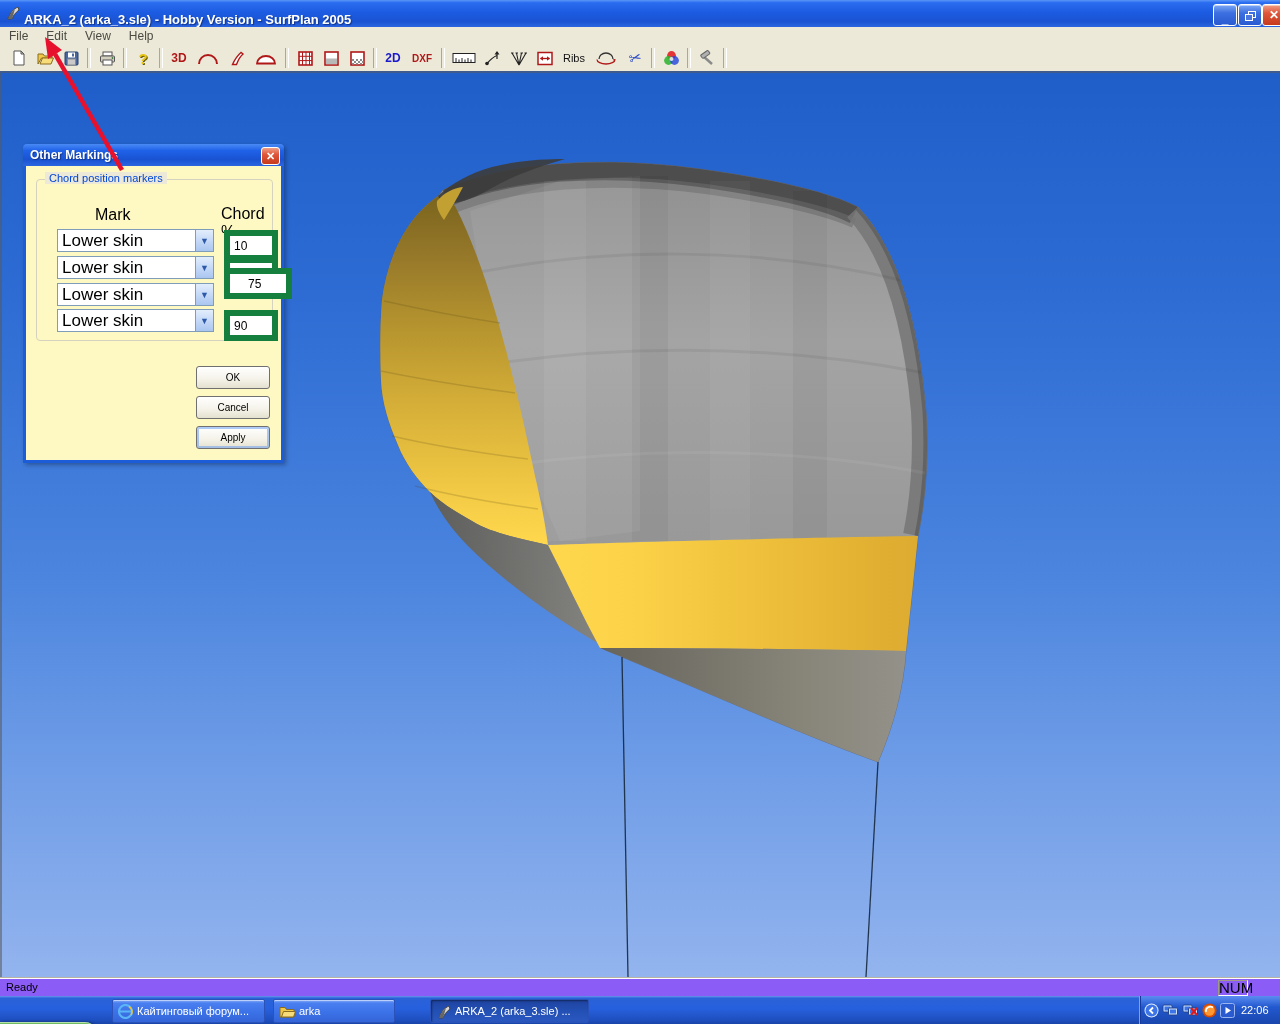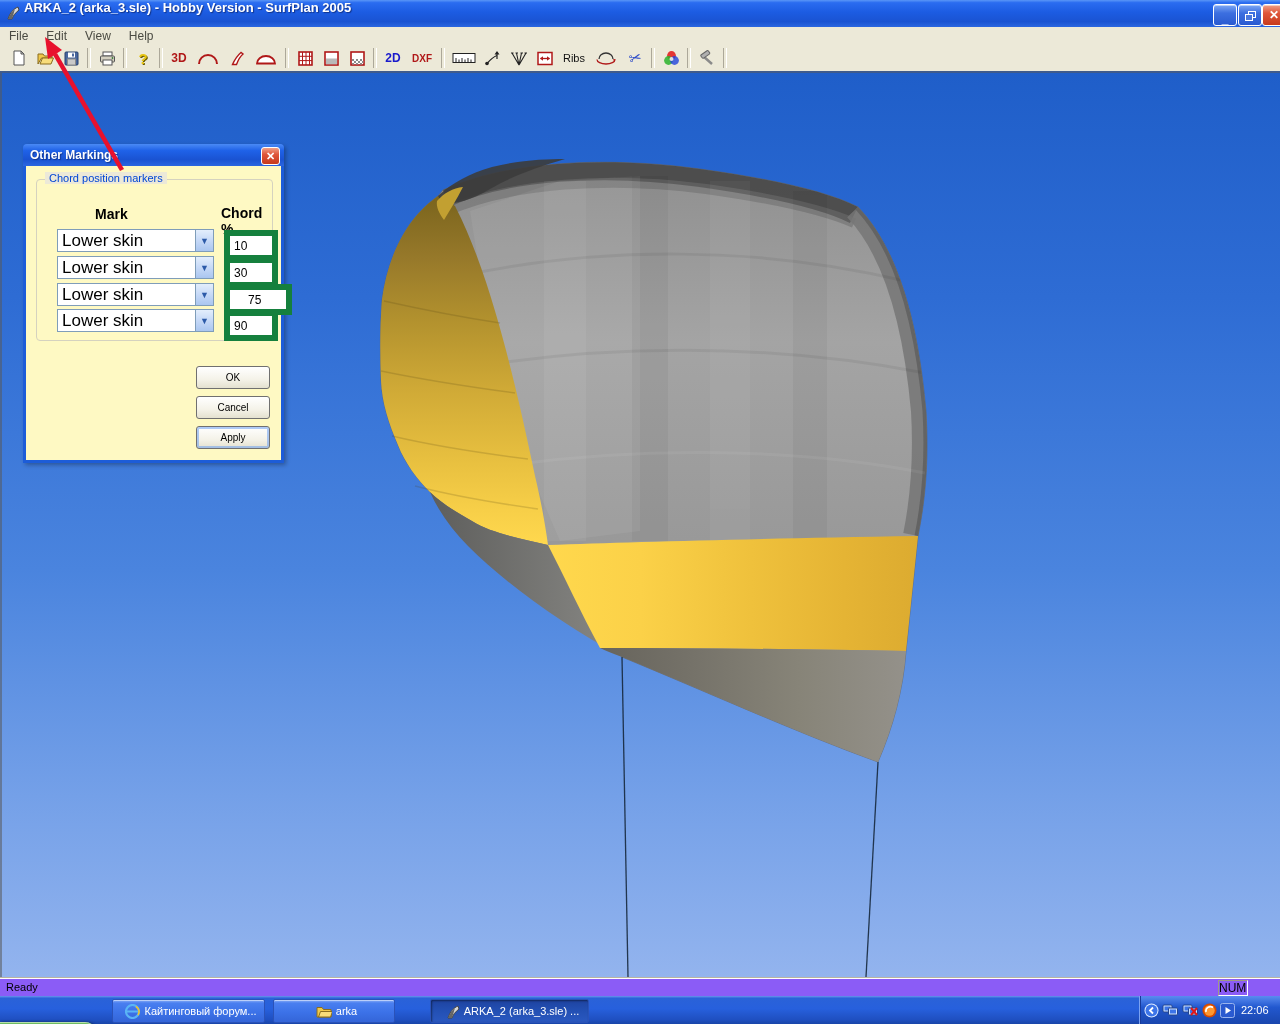--- a/index.html
+++ b/index.html
@@ -3,21 +3,21 @@
 <meta charset="utf-8">
 <style>
   html,body{margin:0;padding:0;}
   body{width:1280px;height:1024px;overflow:hidden;position:relative;
        font-family:"Liberation Sans",sans-serif;background:#ECE9D8;-webkit-font-smoothing:antialiased;}
   .abs{position:absolute;}
 
   
   .titlebar{left:0;top:0;width:1280px;height:27px;
     background:linear-gradient(180deg,#5a96f7 0%,#2a6cf0 10%,#1c5ce2 45%,#1a53d2 80%,#2b66e0 100%);
-    display:flex;align-items:flex-start;color:#fff;}
+    display:flex;align-items:flex-end;color:#fff;}
   .title-text{font-size:13px;font-weight:bold;margin-left:5px;text-shadow:1px 1px 1px #12348c;white-space:nowrap;}
   .winbtn{position:absolute;top:4px;width:22px;height:20px;border:1px solid #fff;border-radius:3px;
     background:linear-gradient(180deg,#7da8f5 0%,#3c6fe0 40%,#2a5ad0 100%);
     color:#fff;font-size:12px;font-weight:bold;display:flex;align-items:center;justify-content:center;line-height:1;
     box-shadow:inset 0 1px 0 rgba(255,255,255,.5);}
   .winbtn.close{background:linear-gradient(180deg,#f0a088 0%,#e0563a 40%,#c63a1c 100%);}
   .restore-glyph{position:relative;width:10px;height:9px;}
   .restore-glyph span{position:absolute;border:1px solid #fff;background:transparent;}
 
   
@@ -43,21 +43,21 @@
   .dlg-titlebar{position:absolute;left:0;top:0;right:0;height:22px;border-radius:4px 4px 0 0;
     background:linear-gradient(180deg,#4a8af5 0%,#1f62e8 30%,#1a53d2 70%,#2b66e0 100%);
     display:flex;align-items:center;}
   .dlg-title{color:#fff;font-weight:bold;font-size:12px;margin-left:7px;text-shadow:1px 1px 1px #12348c;}
   .dlg-close{position:absolute;top:3px;right:4px;width:17px;height:16px;border:1px solid #fff;border-radius:3px;
     background:linear-gradient(180deg,#f0a088 0%,#e0563a 40%,#c63a1c 100%);color:#fff;font-size:11px;font-weight:bold;
     display:flex;align-items:center;justify-content:center;line-height:1;}
   .dlg-body{position:absolute;left:3px;top:22px;width:255px;height:294px;background:#fef9c3;}
   .groupbox{position:absolute;left:10px;top:13px;width:235px;height:160px;border:1px solid #d5d2bf;border-radius:4px;}
   .grouplabel{position:absolute;left:8px;top:-8px;background:#ECE9D8;padding:0 4px;font-size:11px;color:#0046D5;}
-  .col-label{position:absolute;font-size:14px;color:#000;font-weight:bold;}
+  .col-label{position:absolute;font-size:16px;color:#000;}
   .combo{position:absolute;left:20px;width:155px;height:21px;border:1px solid #7F9DB9;background:#fff;
     display:flex;align-items:center;}
   .combo-text{font-size:17px;color:#000;margin-left:4px;flex:1;}
   .combo-btn{width:17px;height:100%;border-left:1px solid #7F9DB9;
     background:linear-gradient(180deg,#e3eefc 0%,#c6d9f7 50%,#aac6f0 100%);
     display:flex;align-items:center;justify-content:center;color:#2c5aa8;font-size:9px;font-weight:bold;}
   .chord-input{position:absolute;left:187px;width:38px;height:19px;border:6px solid #15803d;background:#fff;
     font-family:"Liberation Sans",sans-serif;font-size:12px;padding:0 0 0 4px;margin:0;}
   .xpbtn{position:absolute;left:170px;width:72px;height:21px;border:1px solid #707070;border-radius:3px;
     background:linear-gradient(180deg,#ffffff 0%,#f4f2e8 60%,#e4e1cf 100%);
@@ -66,35 +66,35 @@
 
   
   .arrow-overlay{left:0;top:0;width:300px;height:260px;z-index:50;pointer-events:none;}
 
   
   .statusbar{left:0;top:977px;width:1280px;height:19px;background:#8b5cf6;border-top:1px solid #b8b4a2;
     box-shadow:inset 0 1px 0 #fff;font-size:11px;color:#000;}
   .status-left{position:absolute;left:6px;top:3px;}
   .num-pane{position:absolute;left:1218px;top:2px;width:28px;height:14px;
     border-top:1px solid #9d9a86;border-left:1px solid #9d9a86;border-bottom:1px solid #fff;border-right:1px solid #fff;
-    font-size:12px;text-align:left;line-height:14px;}
+    font-size:15px;text-align:left;line-height:14px;}
 
   
   .taskbar{left:0;top:996px;width:1280px;height:28px;
     background:linear-gradient(180deg,#6a95ee 0%,#2a62d8 8%,#2760dd 45%,#1f4fc0 85%,#1845a8 100%);}
   .startbtn{position:absolute;left:0;top:0;width:97px;height:28px;border-radius:0 12px 12px 0;
     background:linear-gradient(180deg,#8fd080 0%,#48a33c 12%,#3d9532 50%,#2e7d26 88%,#266e1f 100%);
     box-shadow:1px 0 3px rgba(0,0,0,.4),inset 0 1px 0 rgba(255,255,255,.4);
     display:flex;align-items:center;color:#fff;font-weight:bold;font-style:italic;font-size:16px;margin-top:26px;}
   .startflag{width:16px;height:16px;margin:0 5px 0 8px;position:relative;transform:skewY(-6deg);}
   .startflag i{position:absolute;width:7px;height:7px;border-radius:1px;}
   .taskitem{position:absolute;top:3px;height:22px;border-radius:2px;border:1px solid #2a52b8;
     background:linear-gradient(180deg,#8cb0f6 0%,#4a7ff0 14%,#3c72e8 55%,#3465d8 100%);
     box-shadow:inset 0 1px 0 rgba(255,255,255,.45);
-    display:flex;align-items:center;color:#fff;font-size:11px;white-space:nowrap;overflow:hidden;justify-content:center;}
+    display:flex;align-items:center;color:#fff;font-size:11px;white-space:nowrap;overflow:hidden;}
   .taskitem.active{background:linear-gradient(180deg,#1e43a0 0%,#2350b4 50%,#2a58c0 100%);
     box-shadow:inset 1px 1px 2px rgba(0,0,0,.45);}
   .taskitem .ticon{margin:0 4px 0 5px;flex:0 0 auto;display:flex;}
   .tray{position:absolute;right:0;top:0;width:140px;height:28px;
     background:linear-gradient(180deg,#5a8cf0 0%,#2258cf 40%,#1a46ad 100%);
     border-left:1px solid #7aa2f2;box-shadow:inset 1px 0 0 #16399a;
     display:flex;align-items:center;}
   .tray-clock{color:#fff;font-size:11px;margin-left:6px;}
   .trayicon{margin-left:3px;display:flex;flex:0 0 auto;}
 </style>
@@ -385,21 +385,21 @@
       <div class="combo" style="top:76px">
         <span class="combo-text">Lower skin</span>
         <span class="combo-btn">▼</span>
       </div>
       <input class="chord-input" style="top: 77px;" value="30">
 
       <div class="combo" style="top:103px">
         <span class="combo-text">Lower skin</span>
         <span class="combo-btn">▼</span>
       </div>
-      <input class="chord-input" style="top: 104px; padding-left: 18px;" value="75">
+      <input class="chord-input" style="top: 88px; padding-left: 18px;" value="75">
 
       <div class="combo" style="top:129px">
         <span class="combo-text">Lower skin</span>
         <span class="combo-btn">▼</span>
       </div>
       <input class="chord-input" style="top: 130px;" value="90">
     </div>
 
     <div class="xpbtn" style="top:200px">OK</div>
     <div class="xpbtn" style="top:230px">Cancel</div>

